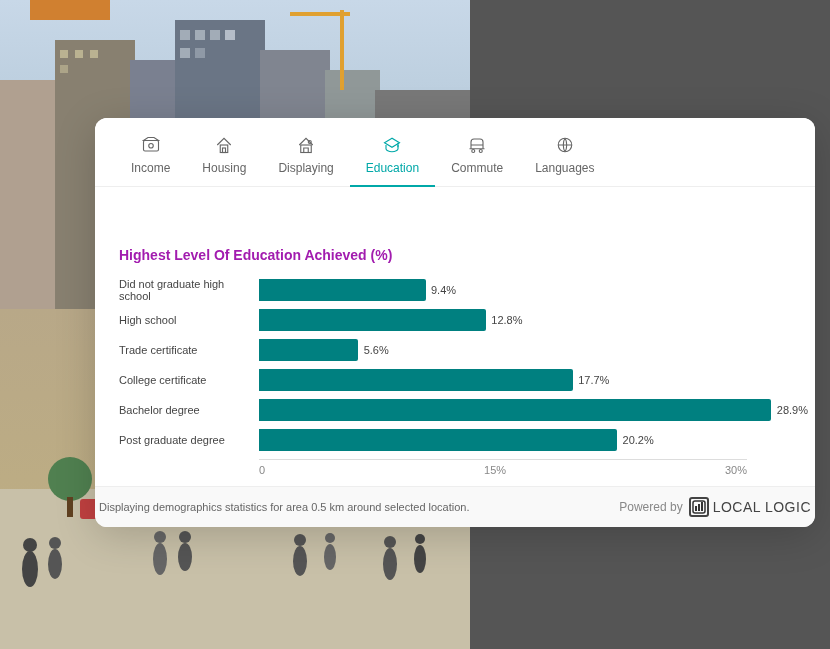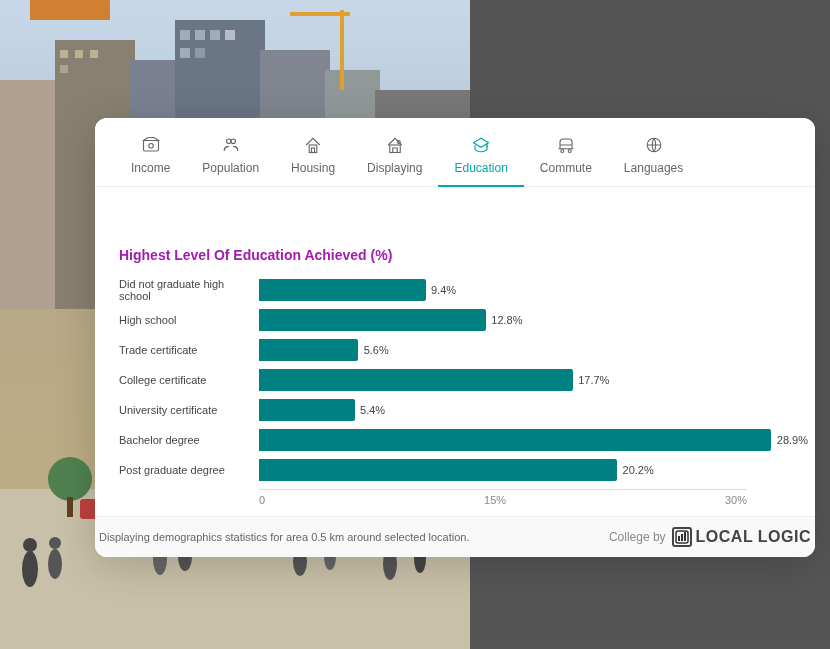--- a/index.html
+++ b/index.html
@@ -287,33 +287,20 @@
           <rect x="2" y="6" width="20" height="14" rx="2"></rect>
           <path d="M16 2H8L2 6h20z"></path>
           <circle cx="12" cy="13" r="3"></circle>
         </svg>
       </span>
       <span>Income</span>
     </div>
     <div class="tab">
       <span class="tab-icon">
         <svg width="18" height="18" viewBox="0 0 24 24" fill="none" stroke="#666" stroke-width="1.5">
-          <circle cx="9" cy="7" r="3"></circle>
-          <circle cx="15" cy="7" r="3"></circle>
-          <path d="M3 20c0-4 3-6 6-6"></path>
-          <path d="M21 20c0-4-3-6-6-6"></path>
-          <path d="M9 14c-2 0-6 1-6 5"></path>
-          <path d="M15 14c2 0 6 1 6 5"></path>
-        </svg>
-      </span>
-      <span>Population</span>
-    </div>
-    <div class="tab">
-      <span class="tab-icon">
-        <svg width="18" height="18" viewBox="0 0 24 24" fill="none" stroke="#666" stroke-width="1.5">
           <path d="M3 12L12 3l9 9"></path>
           <rect x="7" y="12" width="10" height="10"></rect>
           <rect x="10" y="16" width="4" height="6"></rect>
         </svg>
       </span>
       <span>Housing</span>
     </div>
     <div class="tab">
       <span class="tab-icon">
         <svg width="18" height="18" viewBox="0 0 24 24" fill="none" stroke="#666" stroke-width="1.5">
@@ -386,27 +373,20 @@
           </div>
         </div>
         <div class="bar-row">
           <div class="bar-label">College certificate</div>
           <div class="bar-track" style="position: relative;">
             <div class="bar-fill" style="width: 59%;"></div>
             <span class="bar-value" style="font-size: 11px; color: rgb(68, 68, 68); position: absolute; left: 60%; top: 50%; transform: translateY(-50%); white-space: nowrap;">17.7%</span>
           </div>
         </div>
         <div class="bar-row">
-          <div class="bar-label">University certificate</div>
-          <div class="bar-track" style="position: relative;">
-            <div class="bar-fill" style="width: 18%;"></div>
-            <span class="bar-value" style="font-size: 11px; color: rgb(68, 68, 68); position: absolute; left: 19%; top: 50%; transform: translateY(-50%); white-space: nowrap;">5.4%</span>
-          </div>
-        </div>
-        <div class="bar-row">
           <div class="bar-label">Bachelor degree</div>
           <div class="bar-track" style="position: relative;">
             <div class="bar-fill" style="width: 96.3333%;"></div>
             <span class="bar-value" style="font-size: 11px; color: rgb(68, 68, 68); position: absolute; left: 97.3333%; top: 50%; transform: translateY(-50%); white-space: nowrap;">28.9%</span>
           </div>
         </div>
         <div class="bar-row">
           <div class="bar-label">Post graduate degree</div>
           <div class="bar-track" style="position: relative;">
             <div class="bar-fill" style="width: 67.3333%;"></div>
@@ -419,27 +399,27 @@
             <span>15%</span>
             <span>30%</span>
           </div>
         </div>
       </div>
   </div>
 
   <div class="card-footer">
     <span class="footer-text">Displaying demographics statistics for area 0.5 km around selected location.</span>
     <div class="powered-by">
-      <span>College by</span>
+      <span>Powered by</span>
       <div class="local-logic-logo">
         <div class="ll-icon">
           <svg width="14" height="14" viewBox="0 0 14 14">
             <rect x="1" y="1" width="12" height="12" rx="2" fill="none" stroke="#333" stroke-width="1.5"></rect>
             <rect x="3" y="6" width="2" height="5" fill="#333"></rect>
             <rect x="6" y="4" width="2" height="7" fill="#333"></rect>
             <rect x="9" y="2" width="2" height="9" fill="#333"></rect>
           </svg>
         </div>
-        <span style="font-size:16px;font-weight:700;letter-spacing:0.5px;color:#444">LOCAL LOGIC</span>
+        <span style="font-size:14px;font-weight:400;letter-spacing:0.5px;color:#444">LOCAL LOGIC</span>
       </div>
     </div>
   </div>
 </div>
 
 </body></html>

